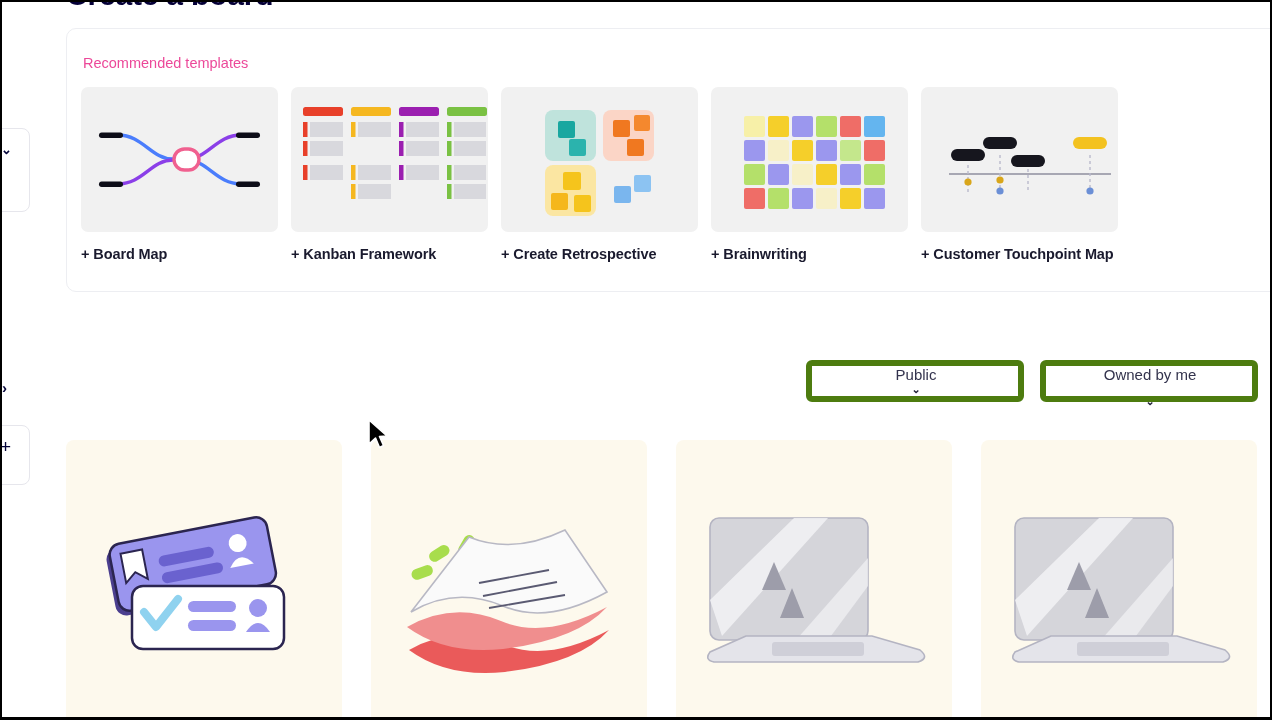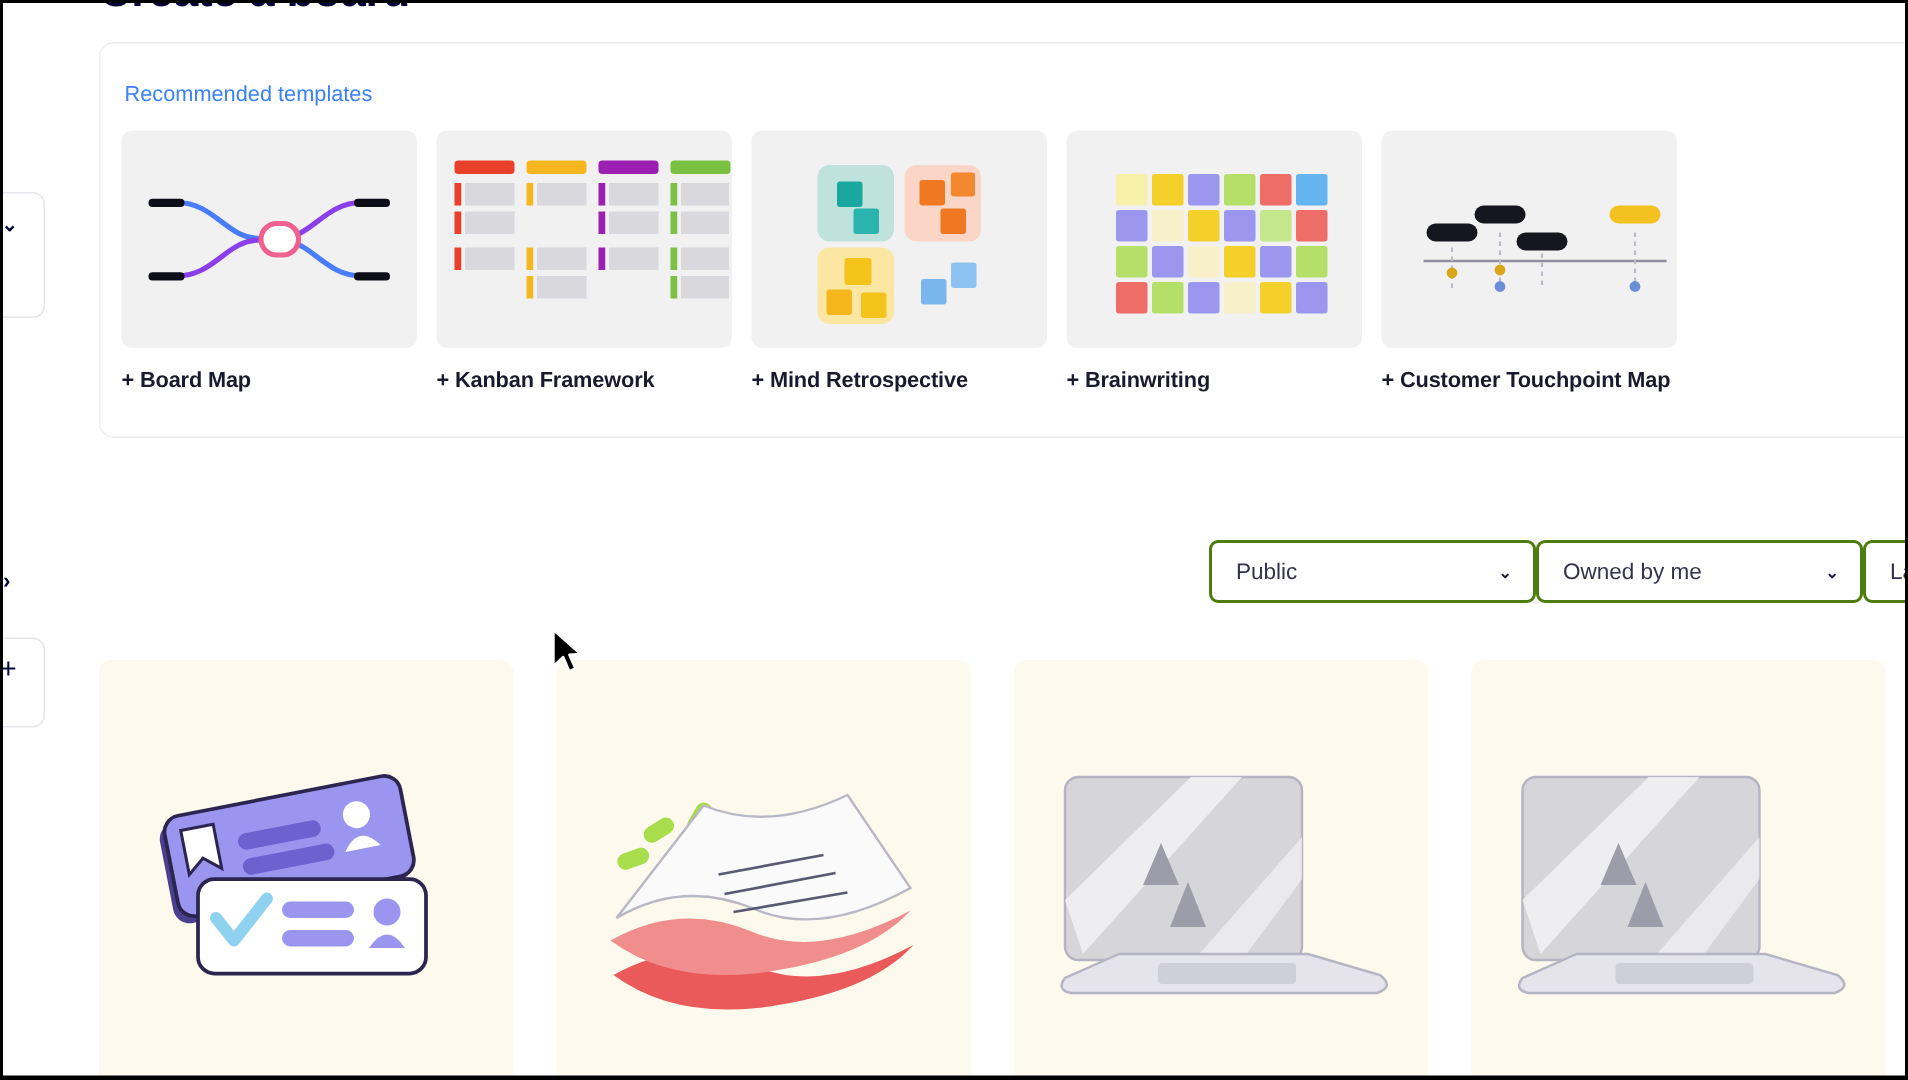--- a/index.html
+++ b/index.html
@@ -46,21 +46,21 @@
   #templates-panel {
     position: absolute; left: 66px; top: 28px;
     width: 1230px; height: 264px;
     background: #ffffff;
     border: 1px solid #edeef2;
     border-radius: 10px;
     overflow: hidden;
   }
   #templates-title {
     position: absolute; left: 16px; top: 26px;
-    font-size: 14.5px; color: #3b82f6; font-weight: 400;
+    font-size: 14.5px; color: #ec4899; font-weight: 400;
   }
   #templates-strip {
     position: absolute; left: 14px; top: 58px;
     display: flex; gap: 13px;
   }
   .tpl { width: 197px; }
   .tpl-thumb {
     width: 197px; height: 145px;
     border-radius: 7px; position: relative; overflow: hidden;
     background: #f1f1f1;
@@ -84,27 +84,27 @@
 
   
   #boards-heading {
     position: absolute; left: 66px; top: 360px;
     font-size: 31px; font-weight: 400; color: #050038;
     letter-spacing: -0.3px;
   }
   #filters { position: absolute; left: 806px; top: 360px; display: flex; }
   .filter {
     height: 42px; min-width: 218px;
-    border: 2px solid #4d7c0f; border-radius: 6px;
+    border: 6px solid #4d7c0f; border-radius: 6px;
     background: #ffffff;
     display: flex; align-items: center; justify-content: space-between;
     padding: 0 14px 0 16px; margin-right: 0px;
-    font-size: 15px; color: #33334d;
-  }
-  .filter + .filter { margin-left: 0px; gap: 12px; }
+    font-size: 15px; color: #33334d; flex-direction: column;
+  }
+  .filter + .filter { margin-left: 16px; gap: 12px; }
   .chev { font-size: 11px; color: #1c1c33; font-weight: 700; }
 
   
   #boards-row { position: absolute; left: 66px; top: 440px; display: flex; }
   .board-card {
     width: 276px; height: 280px;
     background: #fdf9ed;
     border-radius: 8px 8px 0 0;
     margin-right: 29px;
     position: relative; overflow: hidden;
@@ -216,21 +216,21 @@
             <rect x="133" y="28" width="16" height="16" rx="2" fill="#f4882e"></rect>
             <rect x="126" y="52" width="17" height="17" rx="2" fill="#f07820"></rect>
             <rect x="44" y="78" width="51" height="51" rx="8" fill="#fbe6a2"></rect>
             <rect x="62" y="85" width="18" height="18" rx="2" fill="#f5c41c"></rect>
             <rect x="50" y="106" width="17" height="17" rx="2" fill="#f5b71c"></rect>
             <rect x="73" y="108" width="17" height="17" rx="2" fill="#f5c41c"></rect>
             <rect x="113" y="99" width="17" height="17" rx="2" fill="#7ab6ee"></rect>
             <rect x="133" y="88" width="17" height="17" rx="2" fill="#8cc3f2"></rect>
           </svg>
         </div>
-        <div class="tpl-label">+ Mind Retrospective</div>
+        <div class="tpl-label">+ Create Retrospective</div>
       </div>
 
       <div class="tpl">
         <div class="tpl-thumb">
           <svg width="197" height="145" viewBox="0 0 197 145">
             <g>
               <rect x="33" y="29" width="21" height="21" rx="2" fill="#f7f0a8"></rect>
               <rect x="57" y="29" width="21" height="21" rx="2" fill="#f5cf2a"></rect>
               <rect x="81" y="29" width="21" height="21" rx="2" fill="#9b97ee"></rect>
               <rect x="105" y="29" width="21" height="21" rx="2" fill="#b4e06a"></rect>

